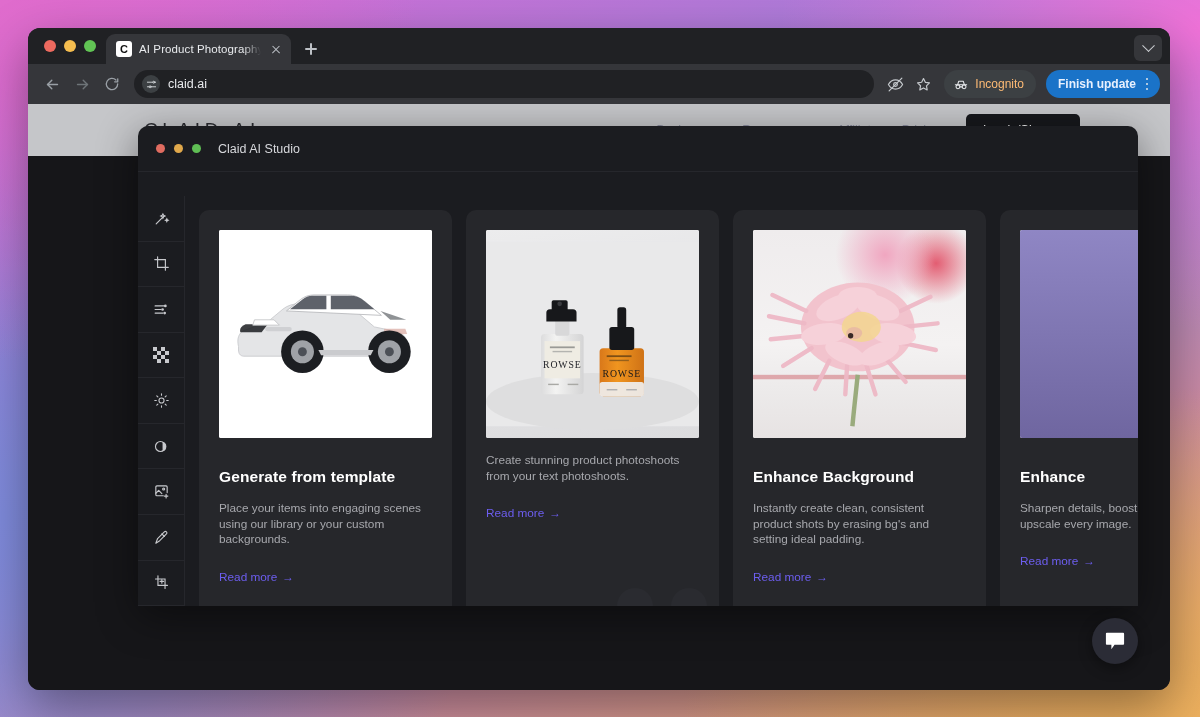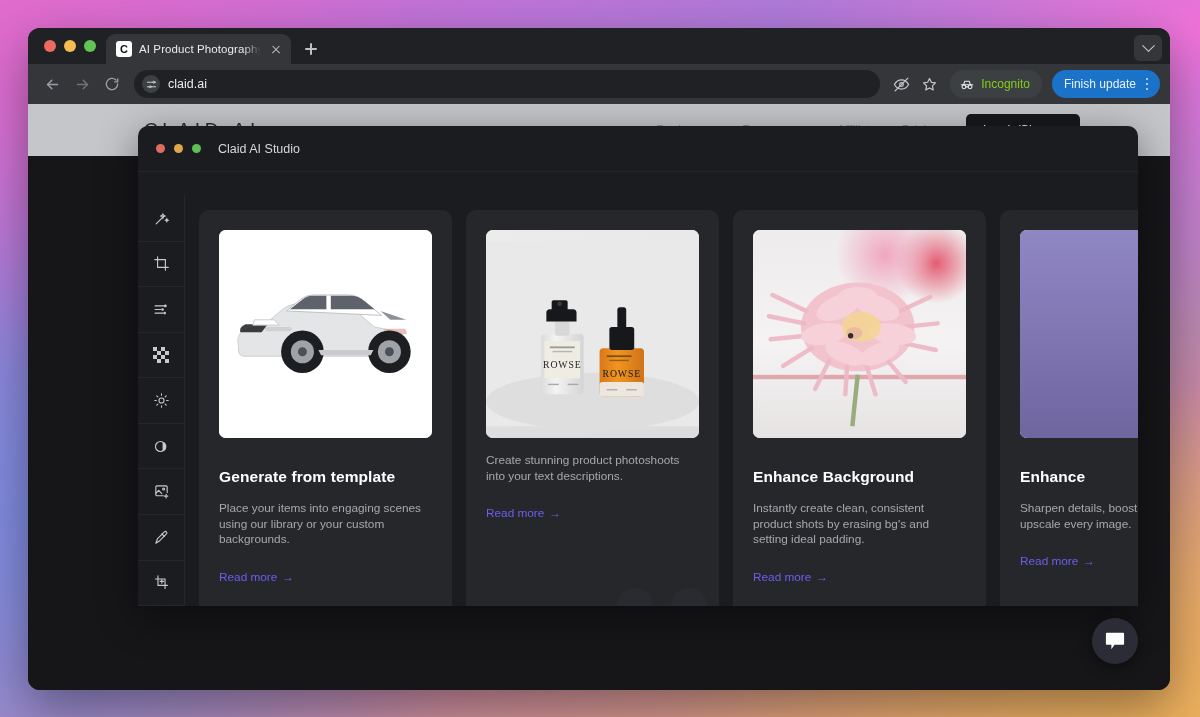--- a/index.html
+++ b/index.html
@@ -116,26 +116,26 @@
   }
   .omni-icon { width: 18px; height: 18px; border-radius: 50%; background: #3c4043;
                display:flex; align-items:center; justify-content:center; flex:none; }
   .omni-url { font-size: 12.5px; color: #e8eaed; white-space: nowrap; overflow: hidden; }
 
   .tb-icon { width: 26px; height: 26px; display:flex; align-items:center; justify-content:center; }
   .incognito-pill {
     height: 28px; background: #3c4043; border-radius: 14px; display: flex; align-items: center;
     gap: 6px; padding: 0 12px 0 9px; margin-left: 6px;
   }
-  .incognito-pill span { font-size: 12px; color: #84cc16; white-space: nowrap; }
+  .incognito-pill span { font-size: 12px; color: #fdba74; white-space: nowrap; }
   .update-pill {
     height: 28px; background: #1a73c8; border-radius: 14px; display: flex; align-items: center;
     gap: 4px; padding: 0 6px 0 12px; margin-left: 8px;
   }
-  .update-pill span { font-size: 12px; color: #e8f0fe; white-space: nowrap; }
+  .update-pill span { font-size: 12px; color: #e8f0fe; white-space: nowrap; font-weight: bold; }
   .kebab { width: 14px; height: 18px; display:flex; flex-direction: column; align-items:center;
            justify-content:center; gap: 2.5px; }
   .kebab i { width: 2.6px; height: 2.6px; border-radius: 50%; background: #dfe4ea; display:block; }
 
   
   .page { flex: 1; background: #161619; position: relative; overflow: hidden; }
 
   
   .site-header {
     height: 52px; background: #c5c6c9; display: flex; align-items: center;
@@ -186,21 +186,21 @@
   }
   .rail-item svg { display:block; }
 
   .cards-area { flex: 1; position: relative; overflow: hidden; padding: 14px 0 0 14px; }
   .cards-row { display: flex; gap: 14px; }
   .card {
     width: 253px; flex: none; background: #26272b; border-radius: 10px; padding: 20px;
     height: 418px;
   }
   .card-img {
-    width: 100%; height: 208px; border-radius: 7px; overflow: hidden; position: relative;
+    width: 100%; height: 208px; border-radius: 2px; overflow: hidden; position: relative;
     background: #fff;
   }
   .card-title { font-size: 15.5px; font-weight: 700; color: #fff; margin-top: 30px; letter-spacing: .1px; }
   .card-desc { font-size: 11.8px; line-height: 15.6px; color: #a7a8ad; margin-top: 15px; }
   .card-link { font-size: 11.8px; color: #6d5ef0; margin-top: 22px; display: inline-flex; gap: 5px; }
 
   
   .pager { position: absolute; left: 50%; transform: translateX(-50%); bottom: -18px; display: flex; gap: 18px; }
   .pager-btn { width: 36px; height: 36px; border-radius: 50%; background: #2a2b30; }
 
@@ -504,21 +504,21 @@
                       <rect x="136" y="128" width="28" height="2" fill="#7d4e14"></rect>
                       <rect x="139" y="133" width="22" height="1.6" fill="#96601b"></rect>
                       <rect x="136" y="166" width="12" height="1.6" fill="#b0b0b0"></rect>
                       <rect x="158" y="166" width="12" height="1.6" fill="#b0b0b0"></rect>
                       <rect x="139" y="96" width="28" height="26" rx="3" fill="#17181b"></rect>
                       <rect x="148" y="74" width="10" height="24" rx="3" fill="#17181b"></rect>
                     </g>
                   </svg>
                 </div>
               </div>
-              <div class="card-desc">Create stunning product photoshoots into your text descriptions.</div>
+              <div class="card-desc">Create stunning product photoshoots from your text photoshoots.</div>
               <div class="card-link">
                 <span>Read more</span>
                 <span>→</span>
               </div>
             </div>
 
             <div class="card">
               <div class="card-img">
                 <div class="art-flower">
                   <svg viewBox="0 0 240 208" width="100%" height="100%">

